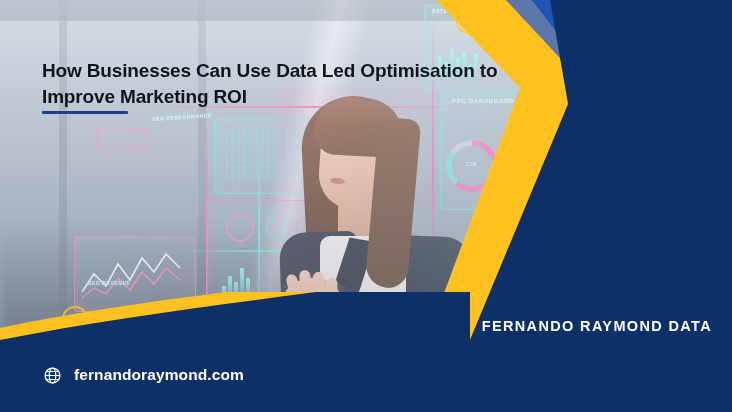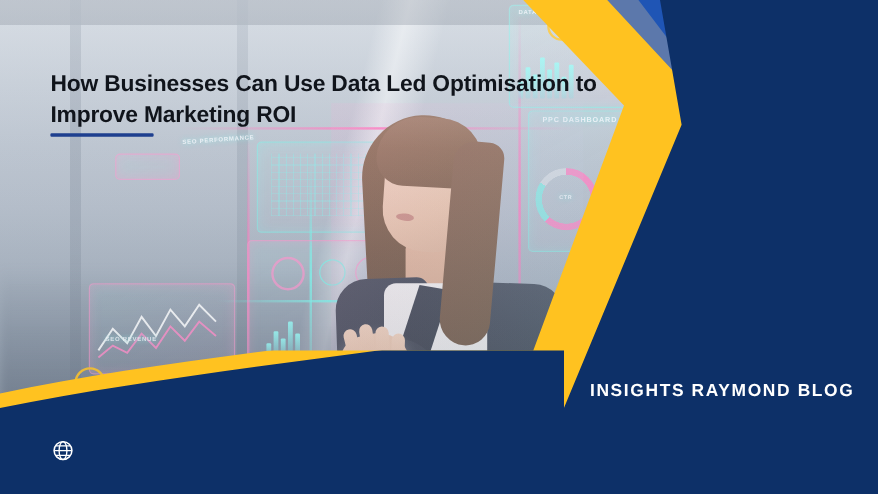--- a/index.html
+++ b/index.html
@@ -412,25 +412,26 @@
   <div class="ribbon">
     <svg width="732" height="120" viewBox="0 0 732 120" xmlns="http://www.w3.org/2000/svg">
       <path d="M0,36 C140,6 300,-6 470,-34 L470,16 C300,36 140,50 0,74 Z" fill="#ffc220"></path>
       <path d="M0,48 C150,18 320,2 470,-22 L470,120 L0,120 Z" fill="#0d3068"></path>
     </svg>
   </div>
 
   <h1 class="headline">How Businesses Can Use Data Led Optimisation to Improve Marketing ROI</h1>
   <div class="rule"></div>
 
-  <div class="brand">INSIGHTS RAYMOND BLOG</div>
+  <div class="brand">FERNANDO RAYMOND DATA</div>
 
   <div class="url-row">
     <svg class="globe-icon" viewBox="0 0 24 24">
       <circle cx="12" cy="12" r="10.5" fill="none" stroke="#ffffff" stroke-width="1.8"></circle>
       <ellipse cx="12" cy="12" rx="4.6" ry="10.5" fill="none" stroke="#ffffff" stroke-width="1.6"></ellipse>
       <line x1="1.6" y1="12" x2="22.4" y2="12" stroke="#ffffff" stroke-width="1.6"></line>
       <line x1="3.4" y1="6.4" x2="20.6" y2="6.4" stroke="#ffffff" stroke-width="1.4"></line>
       <line x1="3.4" y1="17.6" x2="20.6" y2="17.6" stroke="#ffffff" stroke-width="1.4"></line>
     </svg>
+    <span class="url-text">fernandoraymond.com</span>
   </div>
 
 </div>
 
 </body></html>

